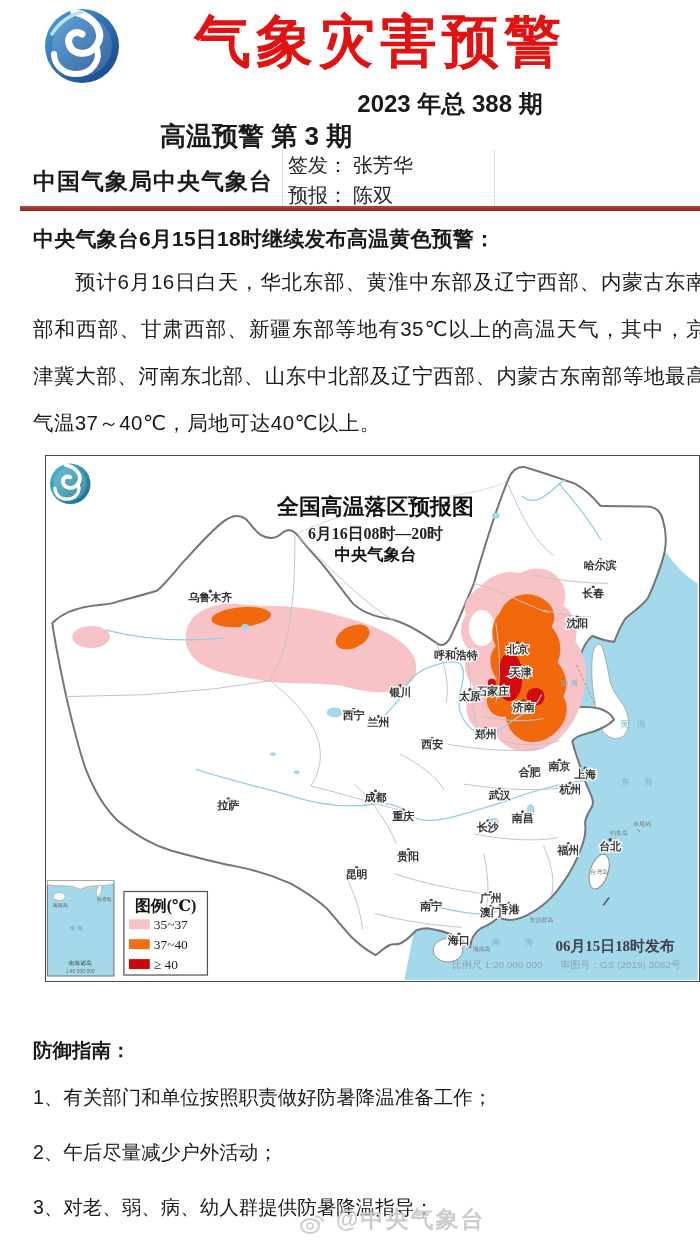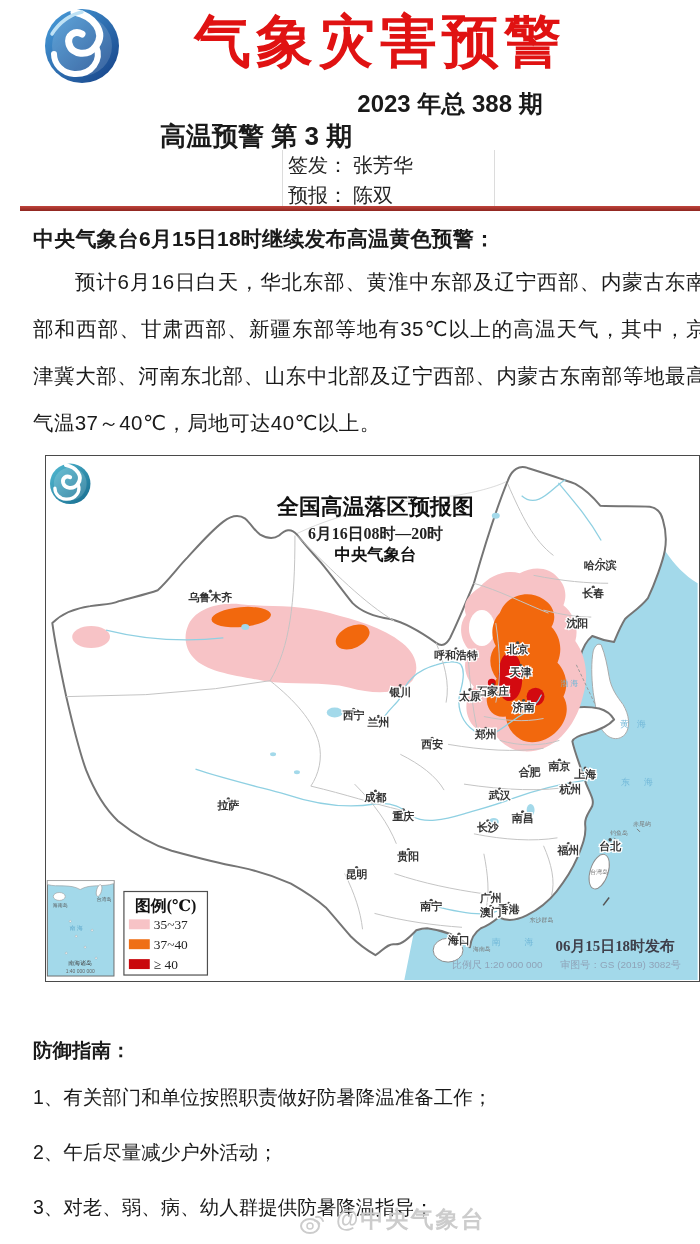--- a/index.html
+++ b/index.html
@@ -56,20 +56,21 @@
       <path d="M14,0 C20,14 10,29 -8,28 C-20,27 -28,18 -28,8" fill="none" stroke="#ffffff" stroke-width="6" stroke-linecap="round"></path>
       <path d="M-30,-12 C-22,-25 -12,-31 0,-34" fill="none" stroke="#bfe2f5" stroke-width="3.5" stroke-linecap="round"></path>
     </svg>
   </div>
 
   <div class="abs main-title" style="color:#e01212;">气象灾害预警</div>
 
   <div class="abs issue-line">2023 年总 388 期</div>
   <div class="abs warning-line">高温预警 第 3 期</div>
 
+  <div class="abs agency-line">中国气象局中央气象台</div>
 
   <div class="abs vsep" style="left:262px;top:150px;height:56px;"></div>
   <div class="abs vsep" style="left:474px;top:150px;height:56px;"></div>
 
   <div class="abs sign-block">
     <div><span>签发：</span> <span>张芳华</span></div>
     <div><span>预报：</span> <span>陈双</span></div>
   </div>
 
 

